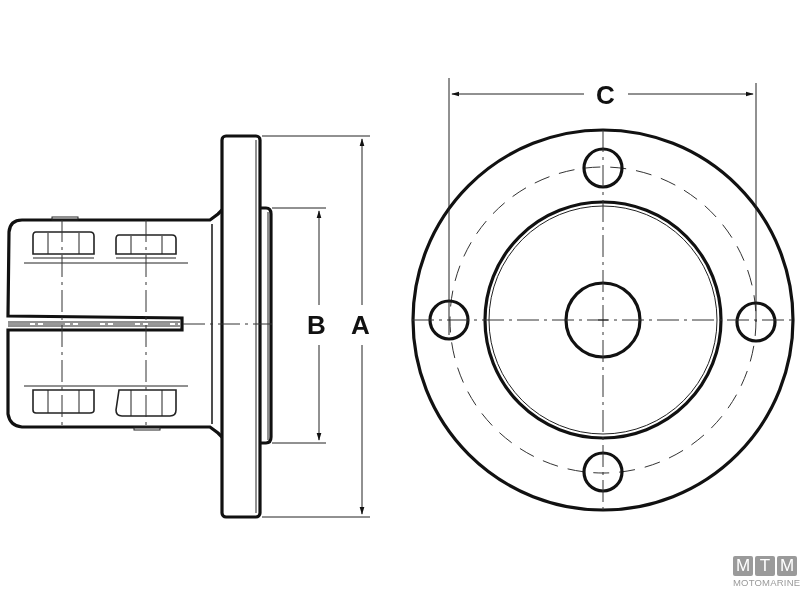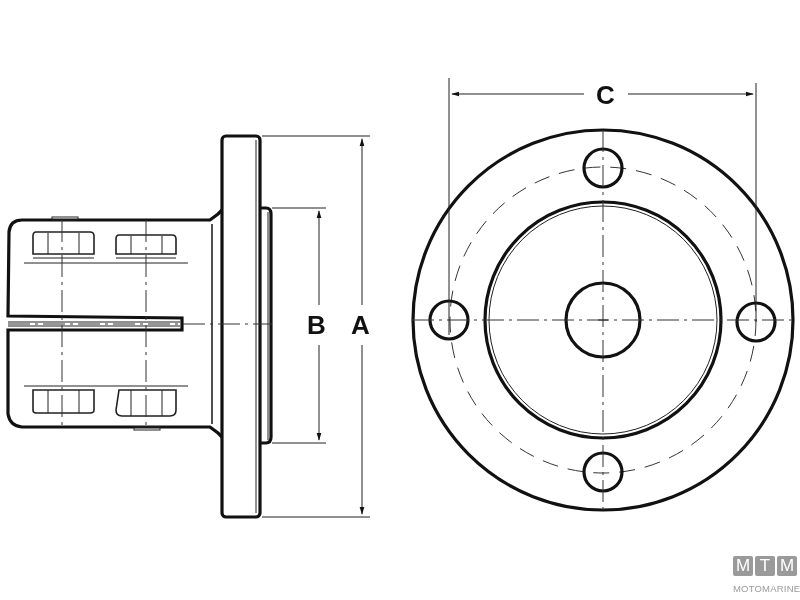--- a/index.html
+++ b/index.html
@@ -7,21 +7,21 @@
   svg{position:absolute;left:0;top:0;}
   .thick{stroke:#111;stroke-width:3.2;fill:none;}
   .med{stroke:#222;stroke-width:1.6;fill:none;}
   .thin{stroke:#222;stroke-width:1;fill:none;}
   .center{stroke:#333;stroke-width:1;fill:none;stroke-dasharray:22 5 3 5;}
   .dash{stroke:#333;stroke-width:1;fill:none;stroke-dasharray:16 10;}
   .label{font-family:"Liberation Sans",sans-serif;font-weight:bold;font-size:26px;fill:#111;}
   .logo{position:absolute;left:733px;top:556px;width:66px;height:40px;}
   .logo-boxes{display:flex;gap:2px;}
   .logo-box{width:20px;height:20px;background:#9a9a9a;color:#fff;font-size:17px;line-height:20px;text-align:center;border-radius:2px;}
-  .logo-text{font-size:9.5px;color:#9a9a9a;letter-spacing:0.2px;margin-top:7px;}
+  .logo-text{font-size:9.5px;color:#9a9a9a;letter-spacing:0.2px;margin-top:1px;}
 </style>
 </head>
 <body>
 
 <svg width="800" height="600" viewBox="0 0 800 600">
   <defs>
     <marker id="arr" viewBox="0 0 10 10" refX="9" refY="5" markerWidth="8" markerHeight="8" orient="auto-start-reverse">
       <path d="M0,2 L10,5 L0,8 z" fill="#111"></path>
     </marker>
   </defs>

